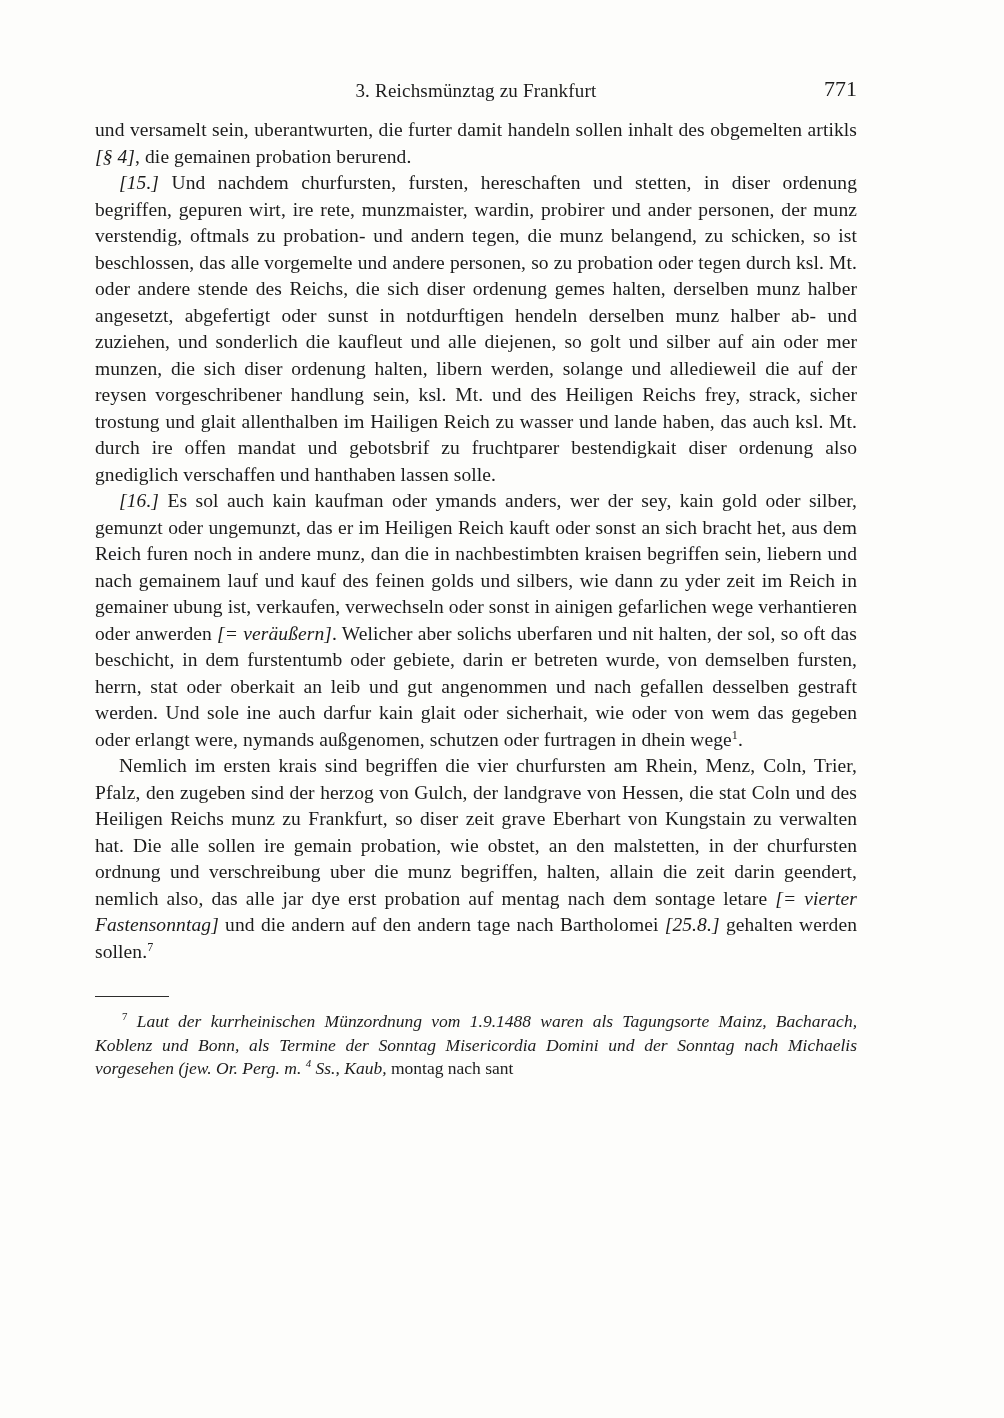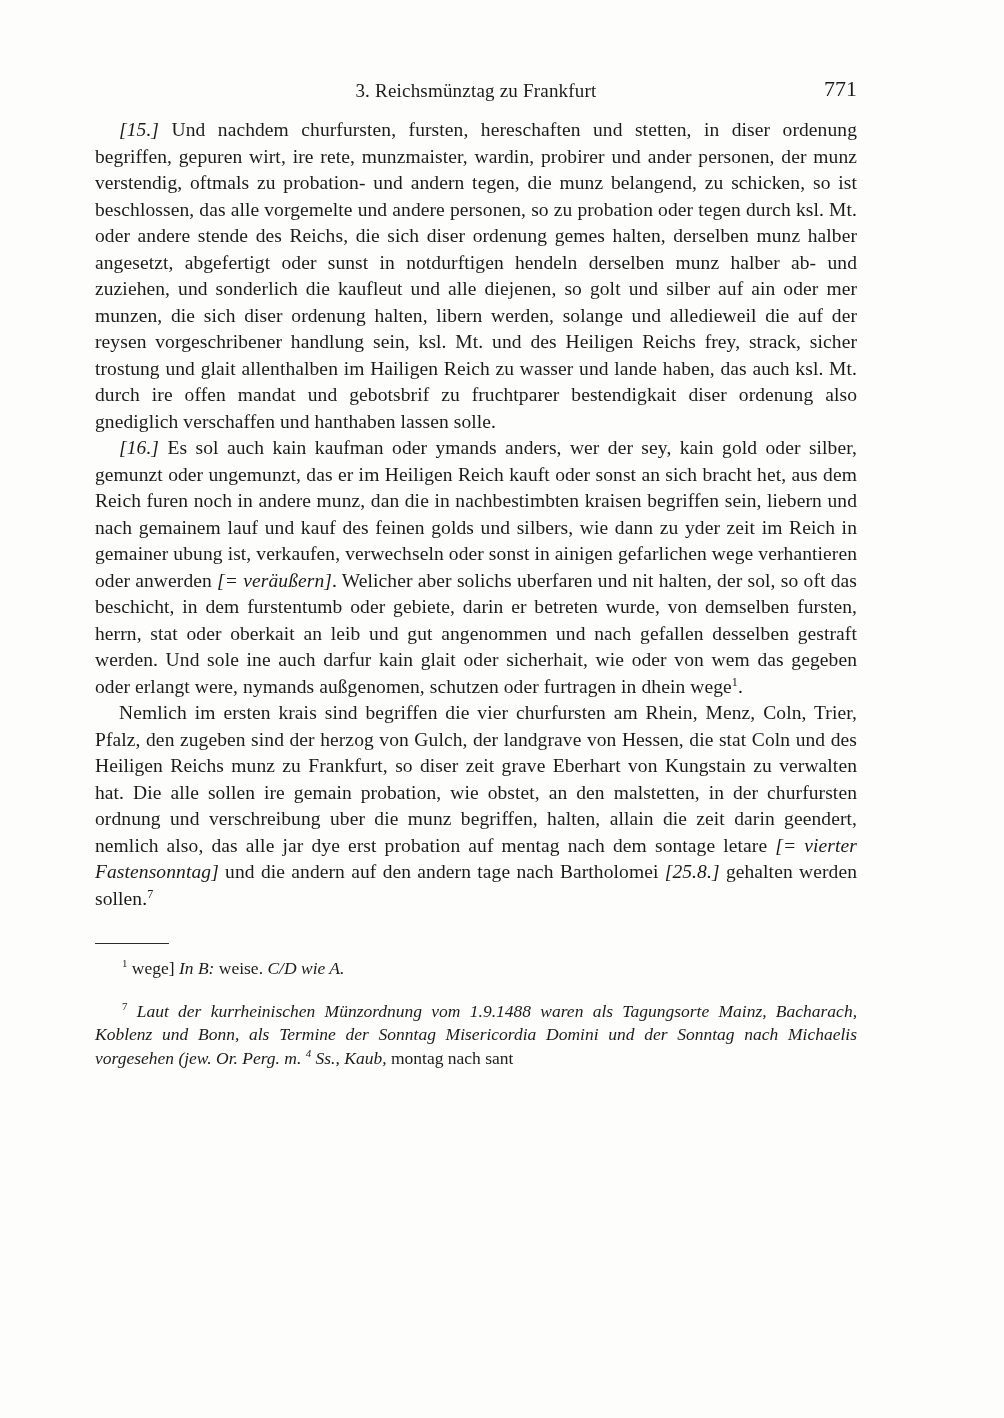--- a/index.html
+++ b/index.html
@@ -66,22 +66,22 @@
 </style>
 </head>
 <body>
 
 <div class="page">
   <div class="header">
     <span class="running-title">3. Reichsmünztag zu Frankfurt</span>
     <span class="page-number">771</span>
   </div>
   <div class="body-text">
+      <p><span>und versamelt sein, uberantwurten, die furter damit handeln sollen inhalt des obgemelten artikls </span><span class="it">[§ 4]</span><span>, die gemainen probation berurend.</span></p>
       <p class="indent"><span class="it">[15.]</span><span> Und nachdem churfursten, fursten, hereschaften und stetten, in diser ordenung begriffen, gepuren wirt, ire rete, munzmaister, wardin, probirer und ander personen, der munz verstendig, oftmals zu probation- und andern tegen, die munz belangend, zu schicken, so ist beschlossen, das alle vorgemelte und andere personen, so zu probation oder tegen durch ksl. Mt. oder andere stende des Reichs, die sich diser ordenung gemes halten, derselben munz halber angesetzt, abgefertigt oder sunst in notdurftigen hendeln derselben munz halber ab- und zuziehen, und sonderlich die kaufleut und alle diejenen, so golt und silber auf ain oder mer munzen, die sich diser ordenung halten, libern werden, solange und alledieweil die auf der reysen vorgeschribener handlung sein, ksl. Mt. und des Heiligen Reichs frey, strack, sicher trostung und glait allenthalben im Hailigen Reich zu wasser und lande haben, das auch ksl. Mt. durch ire offen mandat und gebotsbrif zu fruchtparer bestendigkait diser ordenung also gnediglich verschaffen und hanthaben lassen solle.</span></p>
       <p class="indent"><span class="it">[16.]</span><span> Es sol auch kain kaufman oder ymands anders, wer der sey, kain gold oder silber, gemunzt oder ungemunzt, das er im Heiligen Reich kauft oder sonst an sich bracht het, aus dem Reich furen noch in andere munz, dan die in nachbestimbten kraisen begriffen sein, liebern und nach gemainem lauf und kauf des feinen golds und silbers, wie dann zu yder zeit im Reich in gemainer ubung ist, verkaufen, verwechseln oder sonst in ainigen gefarlichen wege verhantieren oder anwerden </span><span class="it">[= veräußern]</span><span>. Welicher aber solichs uberfaren und nit halten, der sol, so oft das beschicht, in dem furstentumb oder gebiete, darin er betreten wurde, von demselben fursten, herrn, stat oder oberkait an leib und gut angenommen und nach gefallen desselben gestraft werden. Und sole ine auch darfur kain glait oder sicherhait, wie oder von wem das gegeben oder erlangt were, nymands außgenomen, schutzen oder furtragen in dhein wege</span><sup>1</sup><span>.</span></p>
       <p class="indent"><span>Nemlich im ersten krais sind begriffen die vier churfursten am Rhein, Menz, Coln, Trier, Pfalz, den zugeben sind der herzog von Gulch, der landgrave von Hessen, die stat Coln und des Heiligen Reichs munz zu Frankfurt, so diser zeit grave Eberhart von Kungstain zu verwalten hat. Die alle sollen ire gemain probation, wie obstet, an den malstetten, in der churfursten ordnung und verschreibung uber die munz begriffen, halten, allain die zeit darin geendert, nemlich also, das alle jar dye erst probation auf mentag nach dem sontage letare </span><span class="it">[= vierter Fastensonntag]</span><span> und die andern auf den andern tage nach Bartholomei </span><span class="it">[25.8.]</span><span> gehalten werden sollen.</span><sup>7</sup></p>
     </div>
   <div class="footnote-sep"></div>
   <div class="footnotes">
-      <p><sup>1</sup><span> wege] </span><span class="it">In B:</span><span> weise. </span><span class="it">C/D wie A.</span></p>
       <p><sup>7</sup><span> </span><span class="it">Laut der kurrheinischen Münzordnung vom 1.9.1488 waren als Tagungsorte Mainz, Bacharach, Koblenz und Bonn, als Termine der Sonntag Misericordia Domini und der Sonntag nach Michaelis vorgesehen (jew. Or. Perg. m. </span><sup class="it">4</sup><span class="it"> Ss., Kaub,</span><span> montag nach sant</span></p>
     </div>
 </div>
 
 </body></html>

